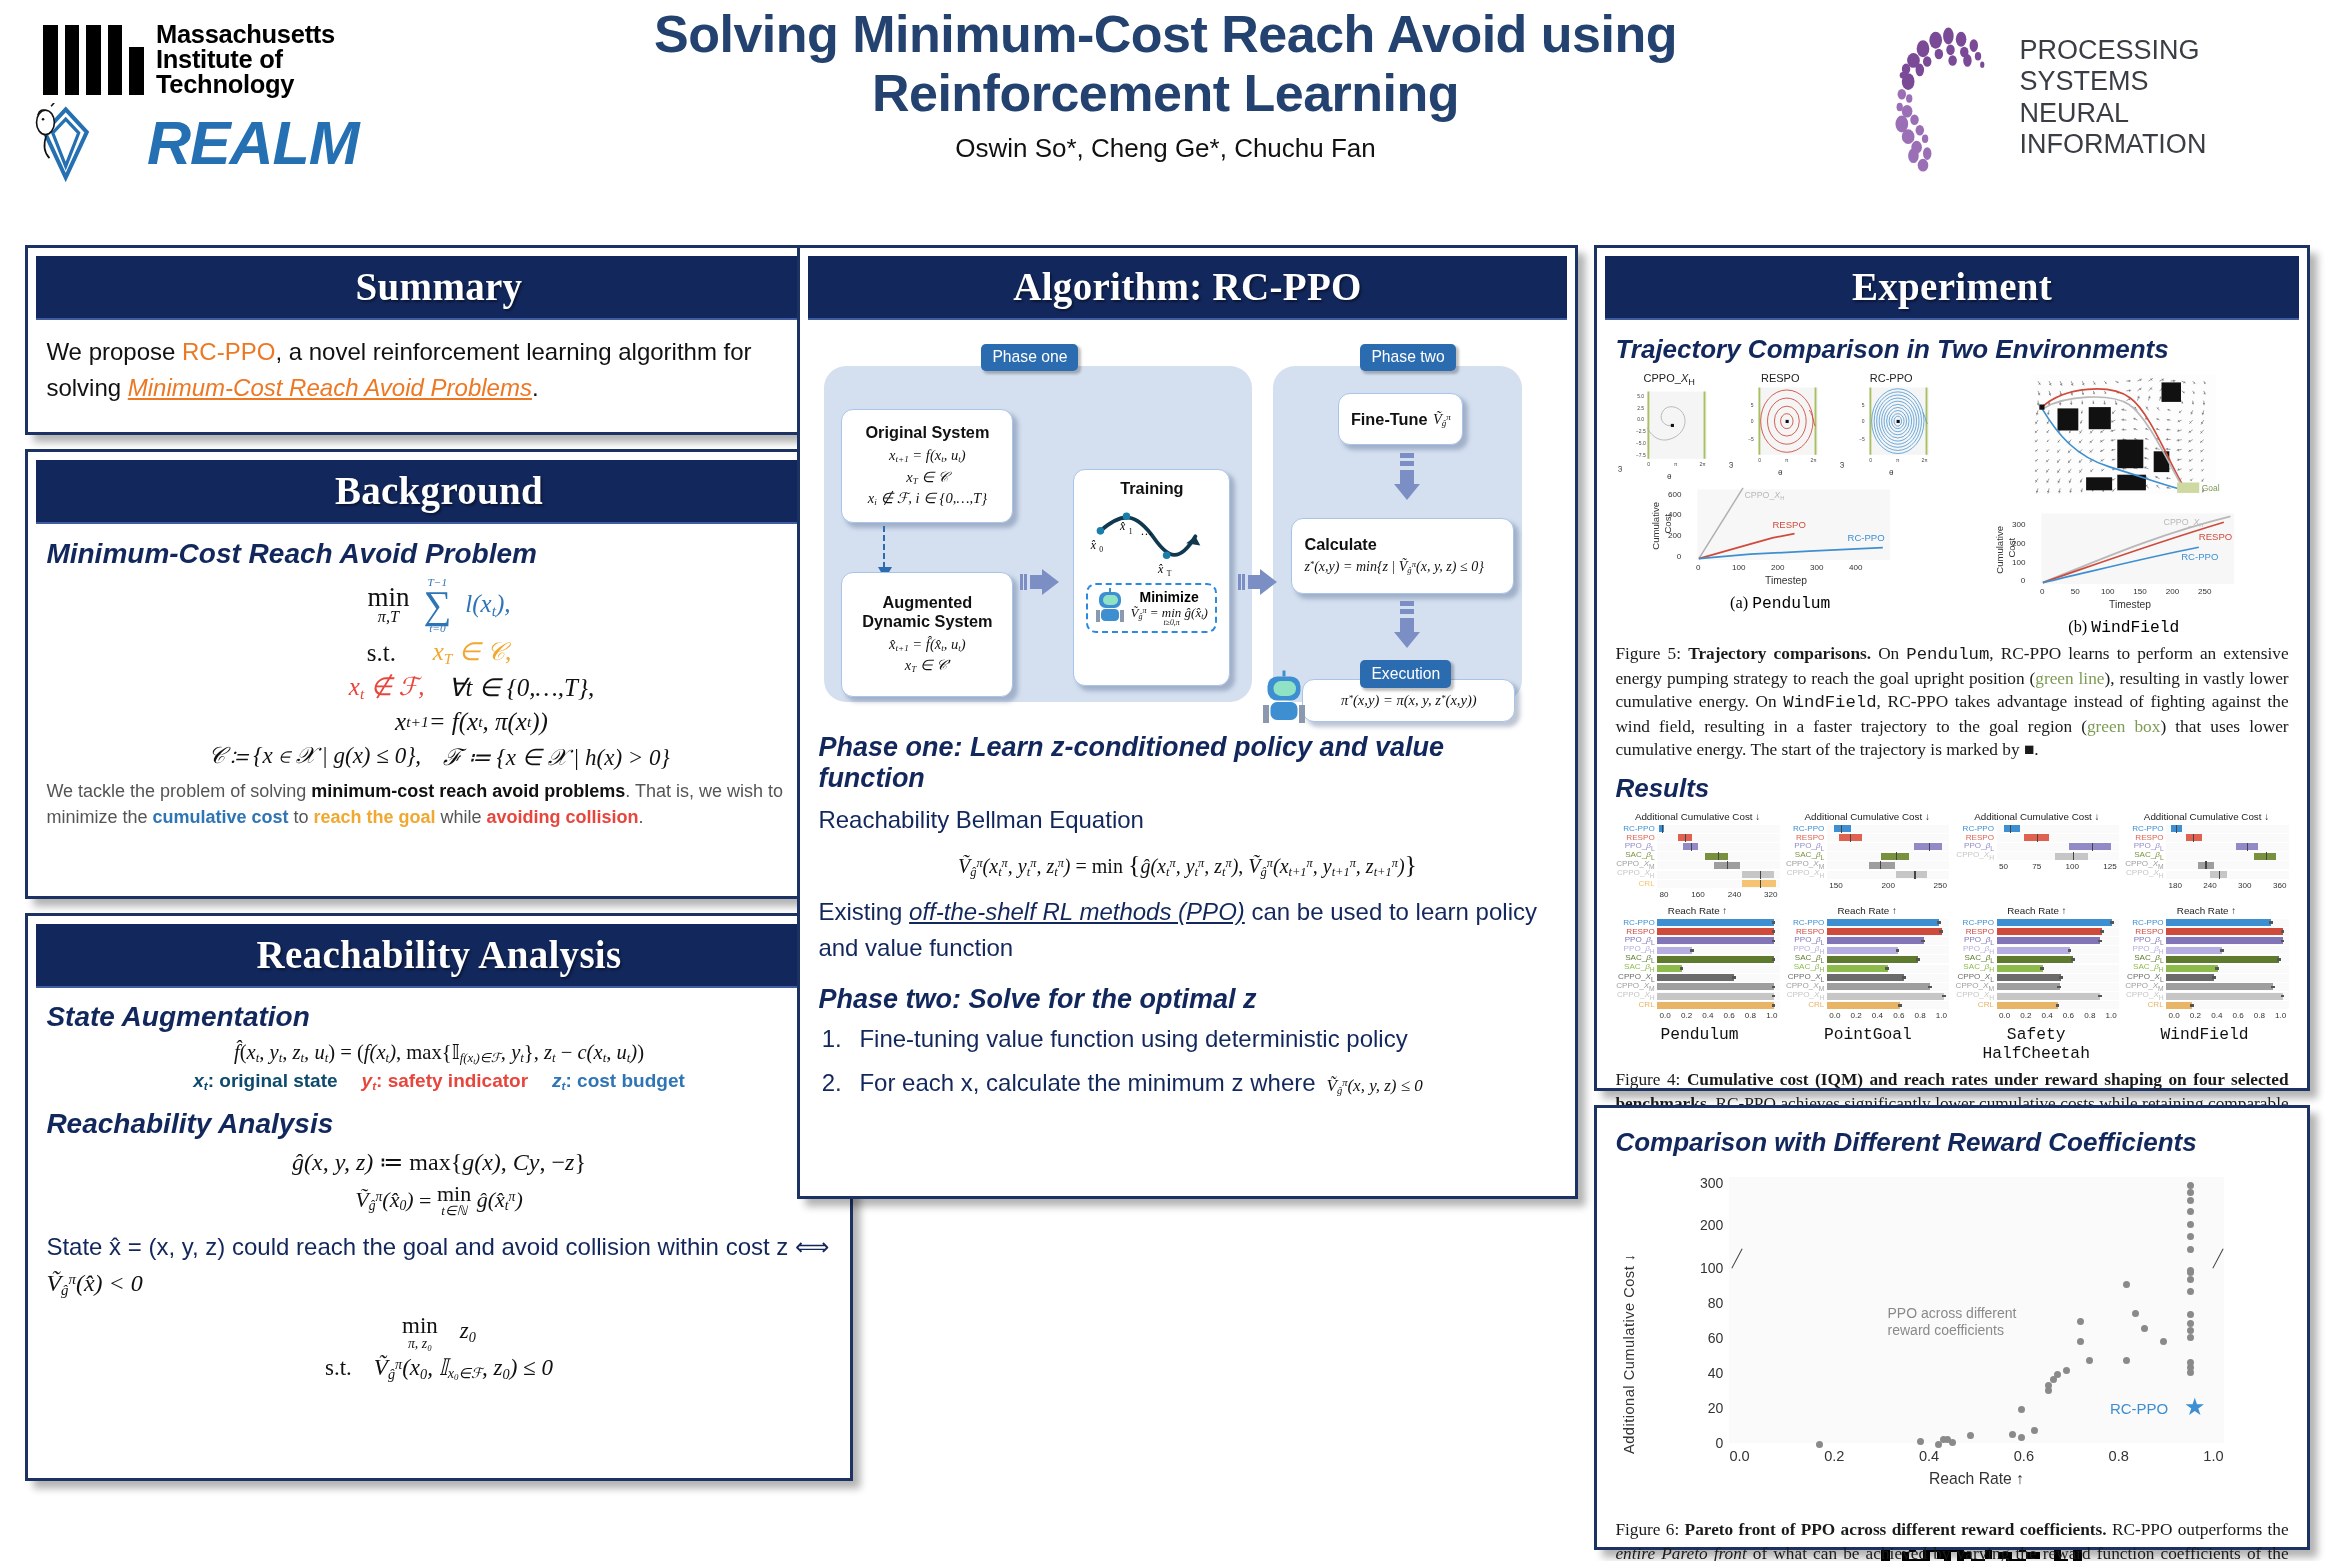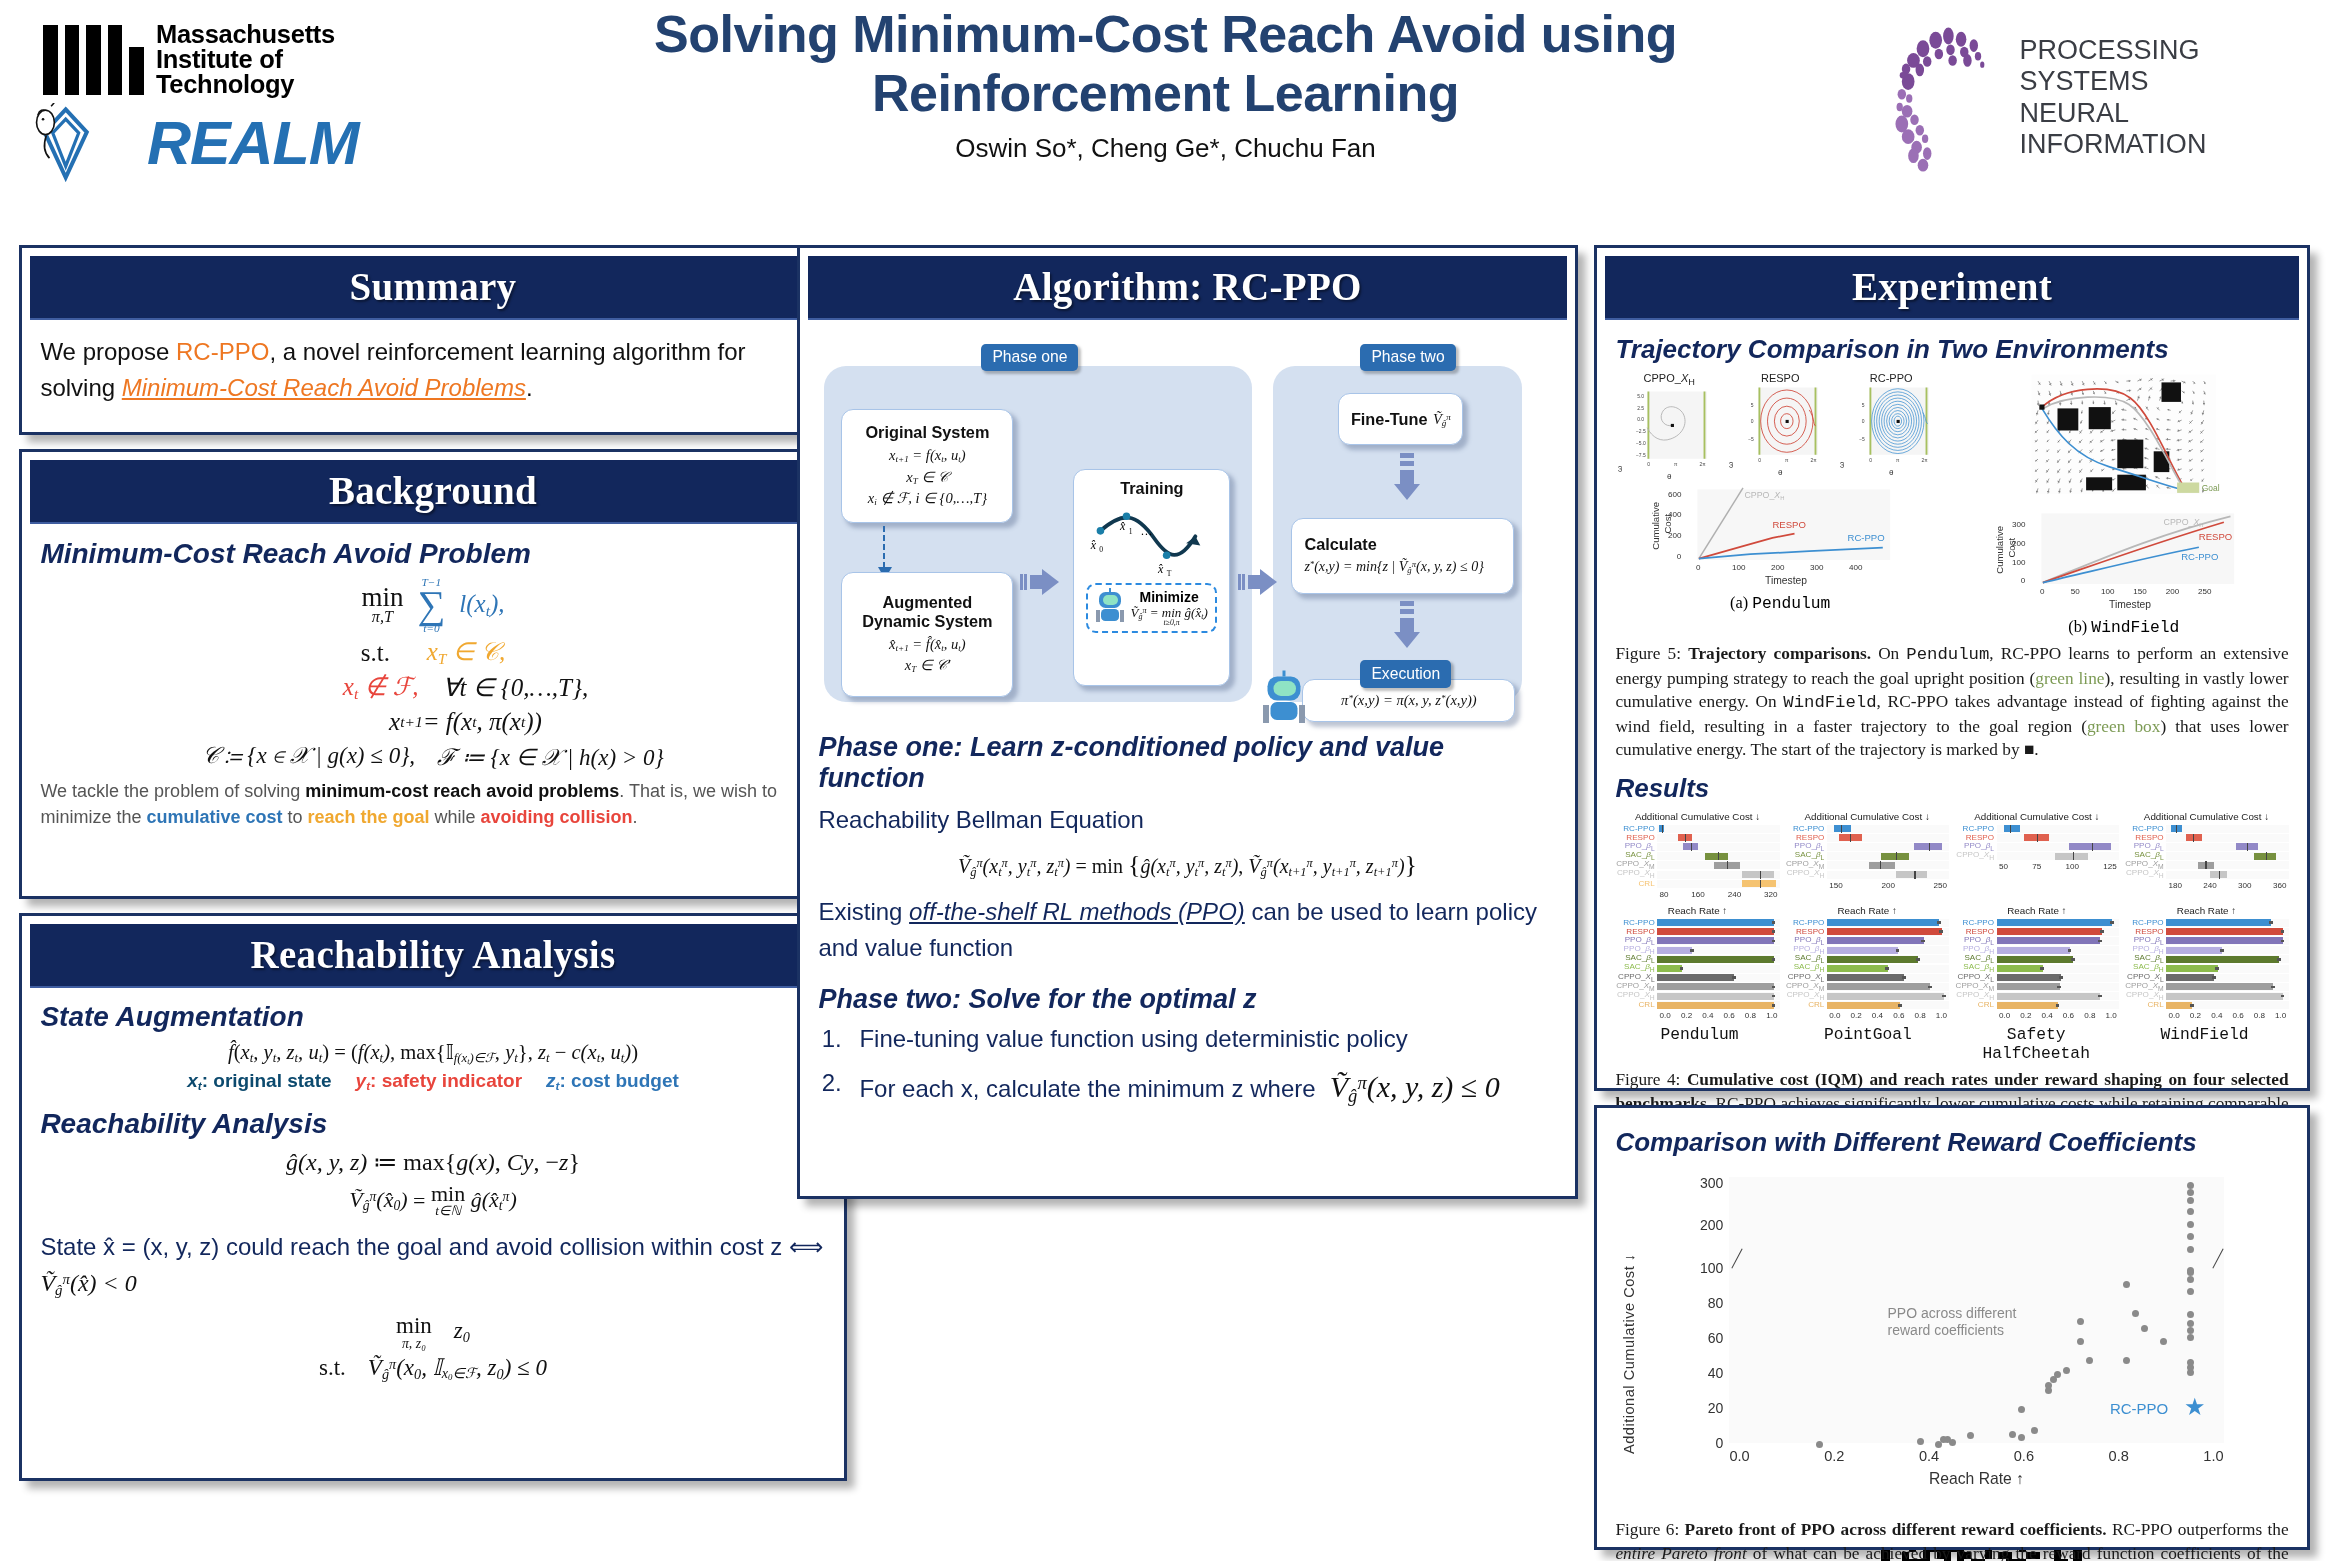--- a/index.html
+++ b/index.html
@@ -18,21 +18,21 @@
   .realm-logo { position: absolute; left: 33px; top: 103px; width: 412px; height: 81px; display: flex; align-items: center; }
   .realm-text { font-family: "Liberation Sans", sans-serif; font-weight: bold; font-style: italic; font-size: 61px; color: #2470b3; letter-spacing: -1.1px; line-height: 1; }
   .title-block { position: absolute; left: 515px; top: 5.4px; width: 1301px; text-align: center; }
   .poster-title { font-family: "Liberation Sans", sans-serif; font-weight: bold; font-size: 52px; line-height: 1.12; color: #234270; letter-spacing: -0.5px; }
   .poster-authors { margin-top: 11px; font-size: 26px; color: #111; }
   .neurips { position: absolute; left: 1887px; top: 16.3px; width: 428px; height: 163px; display: flex; align-items: center; }
   .neurips-words { margin-left: 5.4px; font-size: 27px; line-height: 1.16; color: #3a3d44; letter-spacing: 0px; }
 
   
   .col { position: absolute; top: 245px; }
-  .col1 { left: 19px;   width: 828px; }
+  .col1 { left: 25px;   width: 828px; }
   .col2 { left: 797px; width: 781px; }
   .col3 { left: 1594px; width: 716px; }
 
   .panel {
     border: 3.8px solid #1b3263;
     background: #fff;
     box-shadow: 7.6px 7.6px 7.6px rgba(0,0,0,0.30);
     margin-bottom: 14px;
     position: relative;
   }
@@ -496,21 +496,21 @@
       </div>
       <p class="body-txt blue">
         <span>Existing </span><span class="ul">off-the-shelf RL methods (PPO)</span><span> can be used to learn policy and value function</span>
       </p>
 
       <div class="sub-h" style="font-size:27px; margin-top:18.4px">Phase two: Solve for the optimal z</div>
       <ol class="steps">
         <li>Fine-tuning value function using deterministic policy</li>
         <li>
           <span>For each x, calculate the minimum z where</span>
-          <span class="math mi" style="font-size:30px">&nbsp;Ṽ<span class="sml">ĝ</span><span class="sup">π</span>(x, y, z) ≤ 0</span>
+          <span class="math mi" style="font-size:17px">&nbsp;Ṽ<span class="sml">ĝ</span><span class="sup">π</span>(x, y, z) ≤ 0</span>
         </li>
       </ol>
     </div>
   </div>
 
   <div class="qr-wrap">
     <div class="qr-frame">
       <div class="qr-grid" id="qr-grid">
           <i></i>
           <i></i>

